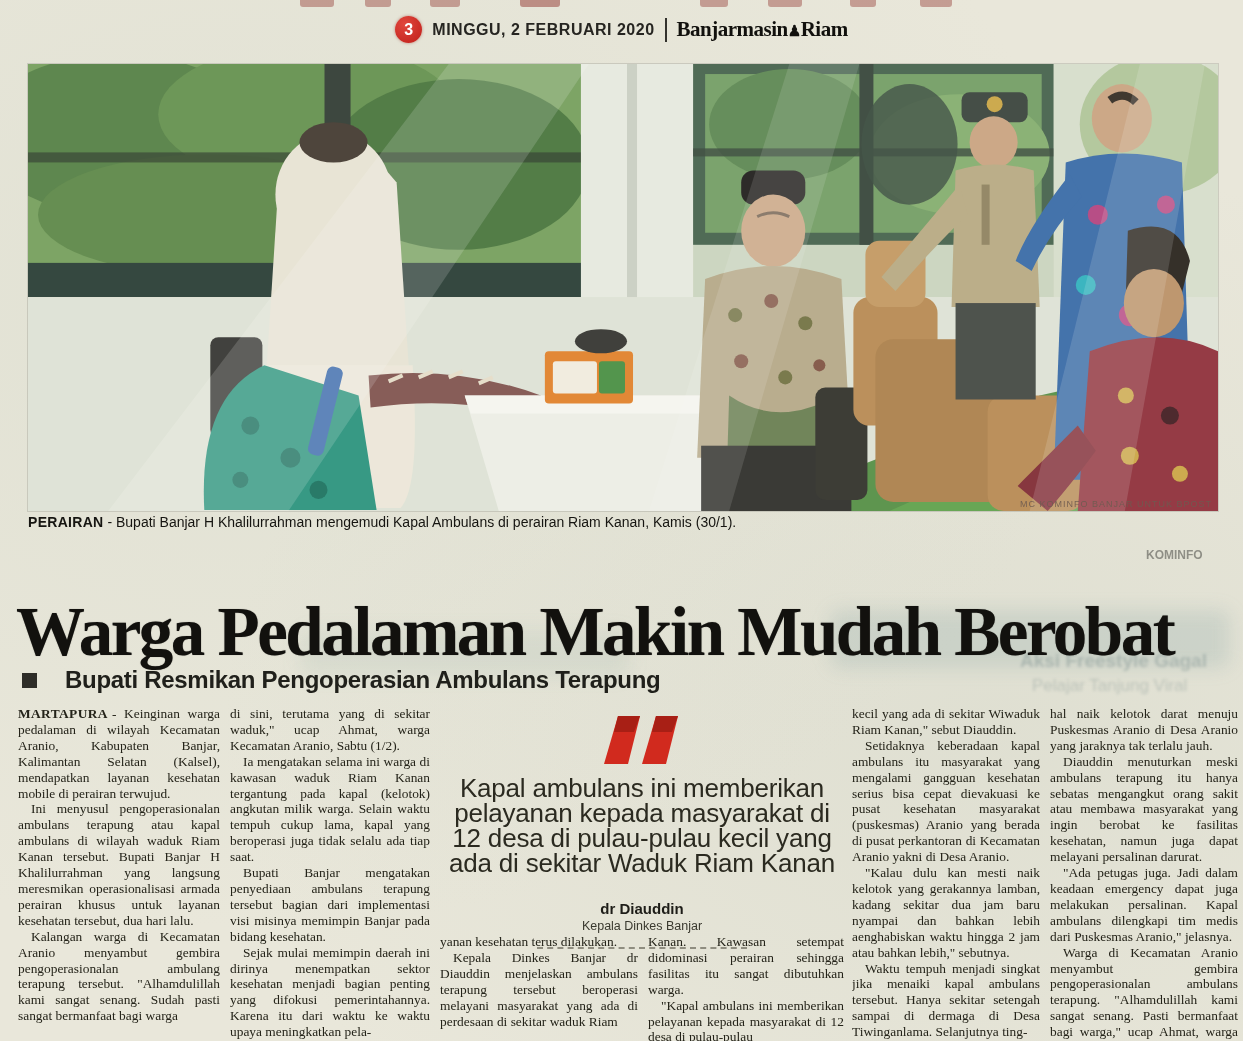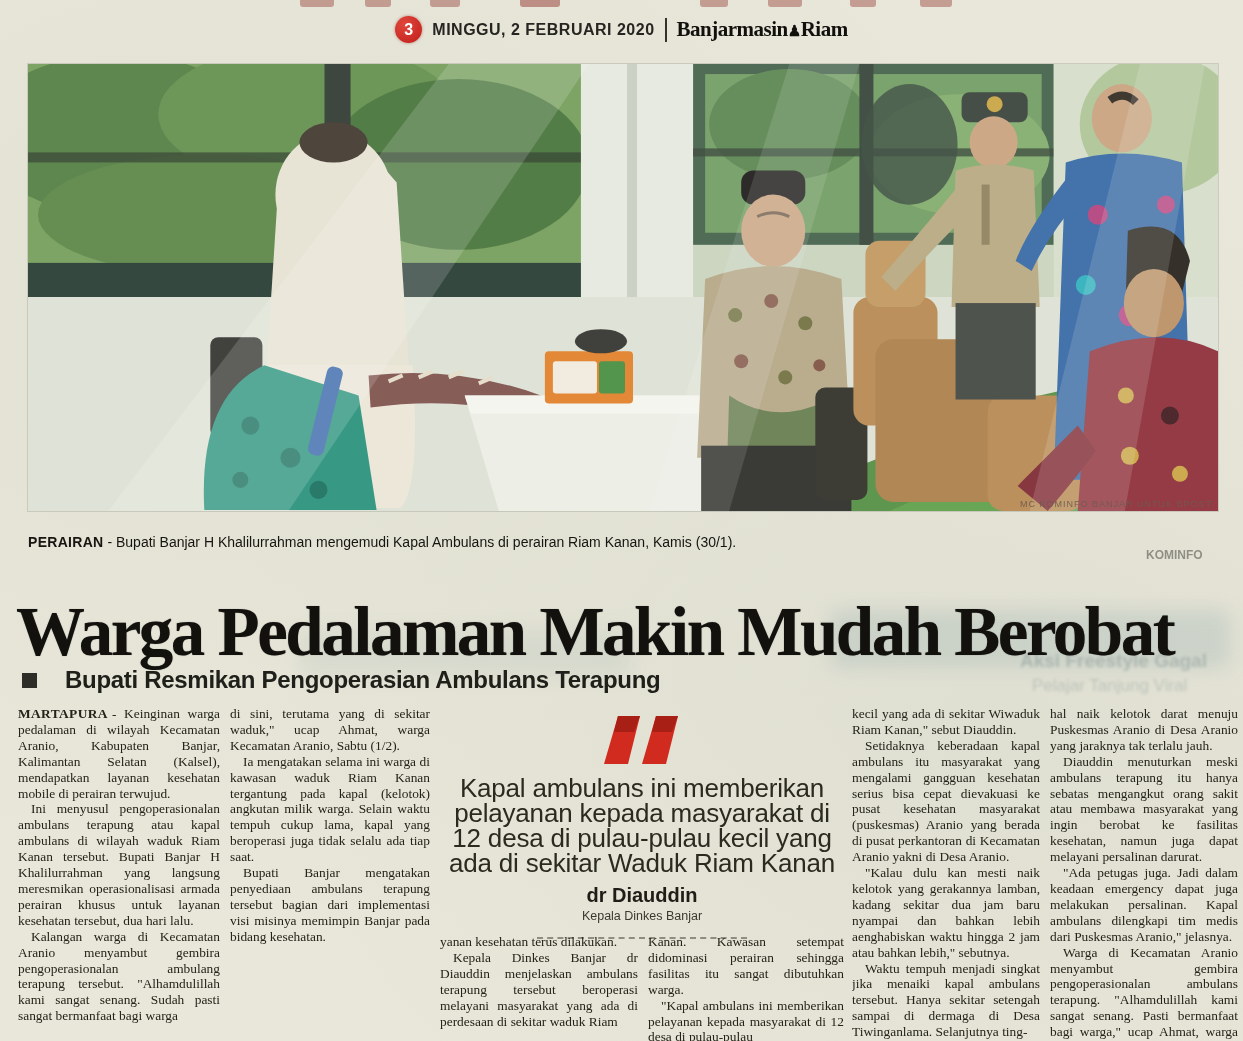--- a/index.html
+++ b/index.html
@@ -21,21 +21,21 @@
     color:#fff;font:700 16px/27px "Liberation Sans",sans-serif;text-align:center;box-shadow:0 0 3px rgba(150,30,20,.5);}
   .hdr-date{font:700 16px "Liberation Sans",sans-serif;letter-spacing:.5px;color:#262521;}
   .hdr-bar{width:2px;height:24px;background:#33322d;}
   .mast{font:700 21px "Liberation Serif",serif;color:#11100d;display:flex;align-items:center;letter-spacing:-.5px;}
   .mast .logo-glyph{font-size:15px;transform:translateY(1px);}
   
   .photo{position:absolute;left:28px;top:64px;width:1190px;height:447px;background:#cfd6c8;overflow:hidden;box-shadow:0 0 0 1px rgba(120,120,110,.25);}
   .photo svg{display:block;width:100%;height:100%;}
   .credit{position:absolute;right:6px;bottom:2px;font:400 9px "Liberation Sans",sans-serif;letter-spacing:1px;color:#6e5b50;opacity:.9;}
   
-  .caption{position:absolute;left:28px;top:520px;width:1180px;font:500 14px "Liberation Sans",sans-serif;color:#161511;}
+  .caption{position:absolute;left:28px;top:500px;width:1180px;font:500 14px "Liberation Sans",sans-serif;color:#161511;}
   .caption .lead{font-weight:700;letter-spacing:.3px;}
   
   .headline{position:absolute;left:16px;top:552px;width:1215px;
     font:700 69px/1.0 "Liberation Serif",serif;letter-spacing:-2.5px;color:#12110e;
     text-shadow:0 0 1px rgba(20,20,15,.4);white-space:nowrap;}
   .subhead{position:absolute;left:22px;top:666px;display:flex;align-items:center;gap:28px;}
   .subhead .sq{width:15px;height:15px;background:#2e2d28;}
   .subhead h2{margin:0;font:700 24px "Liberation Sans",sans-serif;letter-spacing:-.3px;color:#20201b;}
   
   .ghost{position:absolute;color:#49656a;font-family:"Liberation Sans",sans-serif;pointer-events:none;}
@@ -55,21 +55,21 @@
   .c3{left:440px;width:198px;top:934px;height:107px;}
   .c4{left:648px;width:196px;top:934px;height:107px;}
   .c5{left:852px;width:188px;}
   .c6{left:1050px;width:188px;}
   .dateline{font-weight:700;letter-spacing:.4px;margin-right:4px;font-family:"Liberation Serif",serif;}
   .roy{font-weight:700;}
   
   .pq{position:absolute;left:440px;top:708px;width:404px;height:222px;text-align:center;font-family:"Liberation Sans",sans-serif;}
   .pq .qmarks{display:flex;justify-content:center;margin-top:4px;}
   .pq-text{margin:8px 6px 0;font-weight:400;font-size:26px;line-height:25px;color:#2b2a20;letter-spacing:-.2px;}
-  .pq-author{margin-top:8px;font-weight:700;font-size:20px;color:#1e1d18;}
+  .pq-author{margin-top:24px;font-weight:700;font-size:15px;color:#1e1d18;}
   .pq-role{margin-top:2px;font-size:12.5px;color:#3a392f;}
   .pq-rule{margin:14px auto 0;width:210px;border-top:2px dashed #8f8d80;height:0;}
 </style>
 </head>
 <body>
 
 <div class="page">
 
   <div class="remnant" style="left:300px;width:34px;"></div>
   <div class="remnant" style="left:365px;width:26px;"></div>
@@ -231,20 +231,21 @@
   <div class="col c1">
     <p><span class="dateline">MARTAPURA</span><span>- Keinginan warga pedalaman di wilayah Kecamatan Aranio, Kabupaten Banjar, Kalimantan Selatan (Kalsel), mendapatkan layanan kesehatan mobile di perairan terwujud.</span></p>
     <p class="ind">Ini menyusul pengoperasionalan ambulans terapung atau kapal ambulans di wilayah waduk Riam Kanan tersebut. Bupati Banjar H Khalilurrahman yang langsung meresmikan operasionalisasi armada perairan khusus untuk layanan kesehatan tersebut, dua hari lalu.</p>
     <p class="ind">Kalangan warga di Kecamatan Aranio menyambut gembira pengoperasionalan ambulang terapung tersebut. "Alhamdulillah kami sangat senang. Sudah pasti sangat bermanfaat bagi warga</p>
   </div>
 
   <div class="col c2">
     <p>di sini, terutama yang di sekitar waduk," ucap Ahmat, warga Kecamatan Aranio, Sabtu (1/2).</p>
     <p class="ind">Ia mengatakan selama ini warga di kawasan waduk Riam Kanan tergantung pada kapal (kelotok) angkutan milik warga. Selain waktu tempuh cukup lama, kapal yang beroperasi juga tidak selalu ada tiap saat.</p>
     <p class="ind">Bupati Banjar mengatakan penyediaan ambulans terapung tersebut bagian dari implementasi visi misinya memimpin Banjar pada bidang kesehatan.</p>
+    <p class="ind">Sejak mulai memimpin daerah ini dirinya menempatkan sektor kesehatan menjadi bagian penting yang difokusi pemerintahannya. Karena itu dari waktu ke waktu upaya meningkatkan pela-</p>
   </div>
 
   <div class="pq">
     <div class="qmarks">
       <svg width="88" height="56" viewBox="0 0 88 56">
         <polygon points="6,52 20,4 42,4 30,52" fill="#d12a1e"></polygon>
         <polygon points="44,52 58,4 80,4 68,52" fill="#d12a1e"></polygon>
         <polygon points="20,4 42,4 36,20 16,20" fill="#a81f15"></polygon>
         <polygon points="58,4 80,4 74,20 54,20" fill="#a81f15"></polygon>
       </svg>

